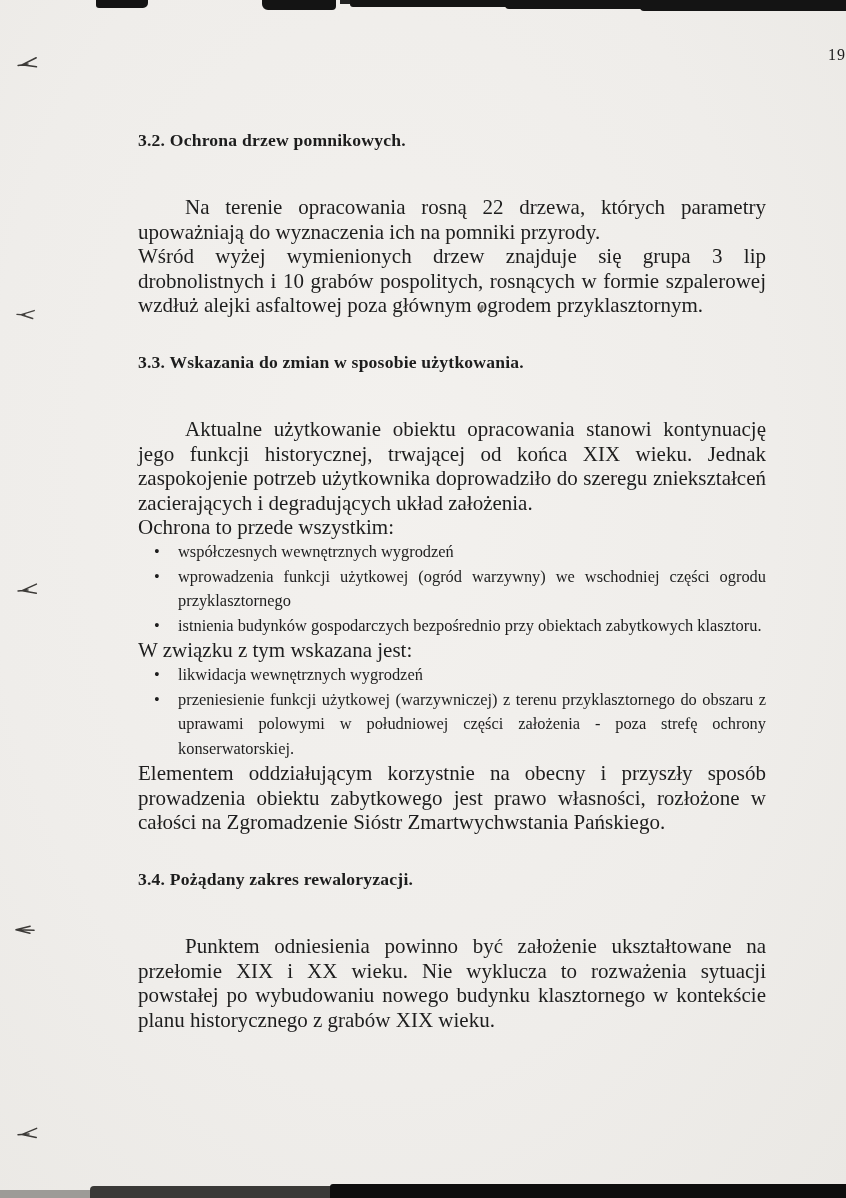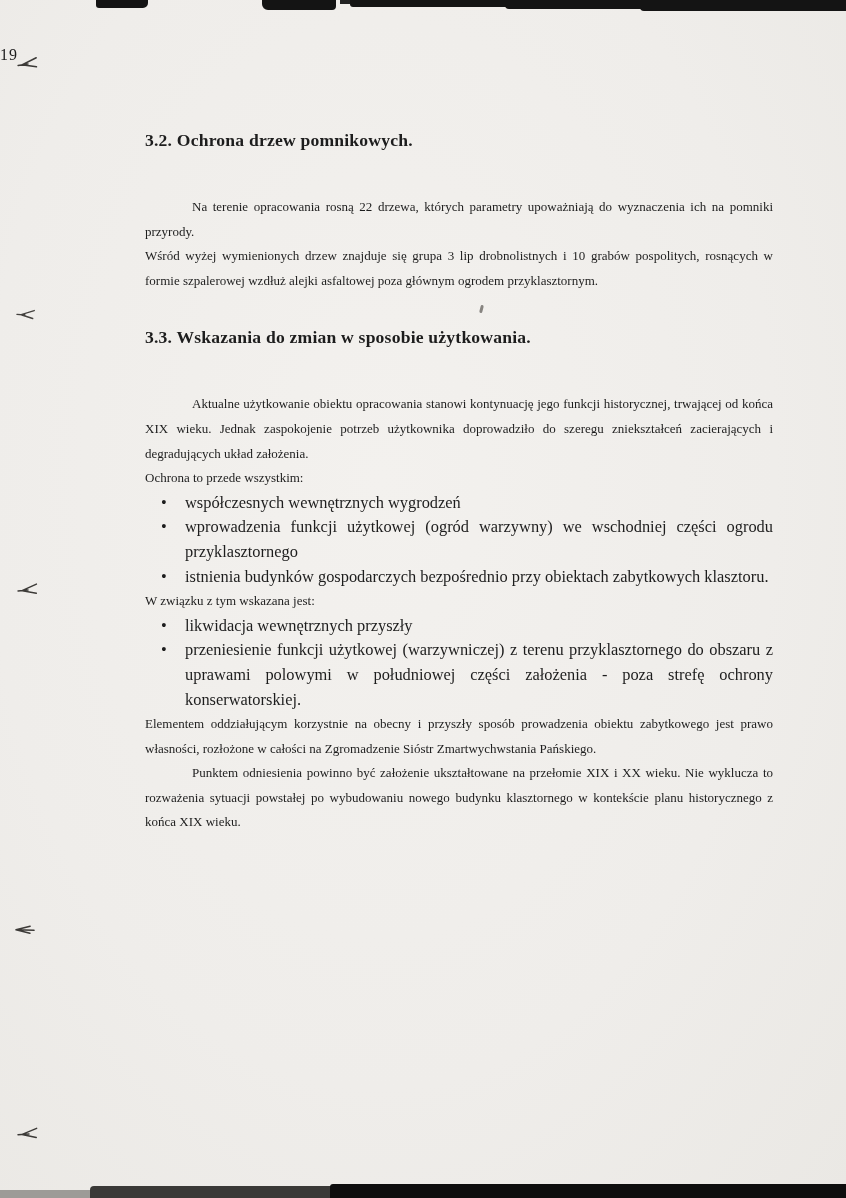--- a/index.html
+++ b/index.html
@@ -39,33 +39,33 @@
   .m2 { left: 14px; top: 306px; transform: rotate(4deg); }
   .m3 { left: 16px; top: 582px; transform: rotate(-6deg); }
   .m4 { left: 12px; top: 922px; transform: rotate(2deg); }
   .m5 { left: 16px; top: 1126px; transform: rotate(-4deg); }
 
   .speck { position: absolute; left: 480px; top: 305px; width: 3px; height: 8px;
            background: #878480; border-radius: 2px; transform: rotate(14deg); }
 
   .page-number {
     position: absolute; top: 46px; left: 0; width: 100%;
-    text-align: left; font-size: 16px; letter-spacing: 1px;
+    text-align: right; font-size: 16px; letter-spacing: 1px;
   }
 
-  .content { position: absolute; left: 145px; top: 128px; width: 628px; }
+  .content { position: absolute; left: 138px; top: 128px; width: 628px; }
 
   .sec {
     font-size: 17.6px; font-weight: bold; line-height: 25px;
     margin: 32px 0 42px 0; letter-spacing: 0.2px;
   }
   .sec.first { margin-top: 0; }
 
   .para {
-    font-size: 13px; line-height: 24.6px;
+    font-size: 21px; line-height: 24.6px;
     text-align: justify; margin: 0;
   }
   .para.indent { text-indent: 47px; }
 
   .blist { list-style: none; margin: 0; padding: 0; }
   .blist li { display: flex; font-size: 16.4px; line-height: 24.6px; }
   .blist .bullet { flex: 0 0 24px; padding-left: 16px; box-sizing: content-box; }
   .blist .btext { flex: 1; text-align: justify; font-family: Liberation Serif, serif; }
 </style>
 </head>
@@ -132,30 +132,31 @@
       </li>
       <li>
         <span class="bullet">•</span>
         <span class="btext">istnienia budynków gospodarczych bezpośrednio przy obiektach zabytkowych klasztoru.</span>
       </li>
     </ul>
     <p class="para">W związku z tym wskazana jest:</p>
     <ul class="blist">
       <li>
         <span class="bullet">•</span>
-        <span class="btext">likwidacja wewnętrznych przyszły</span>
+        <span class="btext">likwidacja wewnętrznych wygrodzeń</span>
       </li>
       <li>
         <span class="bullet">•</span>
         <span class="btext">przeniesienie funkcji użytkowej (warzywniczej) z terenu przyklasztornego do obszaru z uprawami polowymi w południowej części założenia - poza strefę ochrony konserwatorskiej.</span>
       </li>
     </ul>
     <p class="para">Elementem oddziałującym korzystnie na obecny i przyszły sposób prowadzenia obiektu zabytkowego jest prawo własności, rozłożone w całości na Zgromadzenie Sióstr Zmartwychwstania Pańskiego.</p>
 
-    <p class="para indent">Punktem odniesienia powinno być założenie ukształtowane na przełomie XIX i XX wieku. Nie wyklucza to rozważenia sytuacji powstałej po wybudowaniu nowego budynku klasztornego w kontekście planu historycznego z końca XIX wieku.</p>
+    <h2 class="sec">3.4. Pożądany zakres rewaloryzacji.</h2>
+    <p class="para indent">Punktem odniesienia powinno być założenie ukształtowane na przełomie XIX i XX wieku. Nie wyklucza to rozważenia sytuacji powstałej po wybudowaniu nowego budynku klasztornego w kontekście planu historycznego z grabów XIX wieku.</p>
 
   </div>
 
   <div class="scan-bottom">
     <div class="sb1"></div>
     <div class="sb2"></div>
     <div class="sb3"></div>
   </div>
 
 </div>

